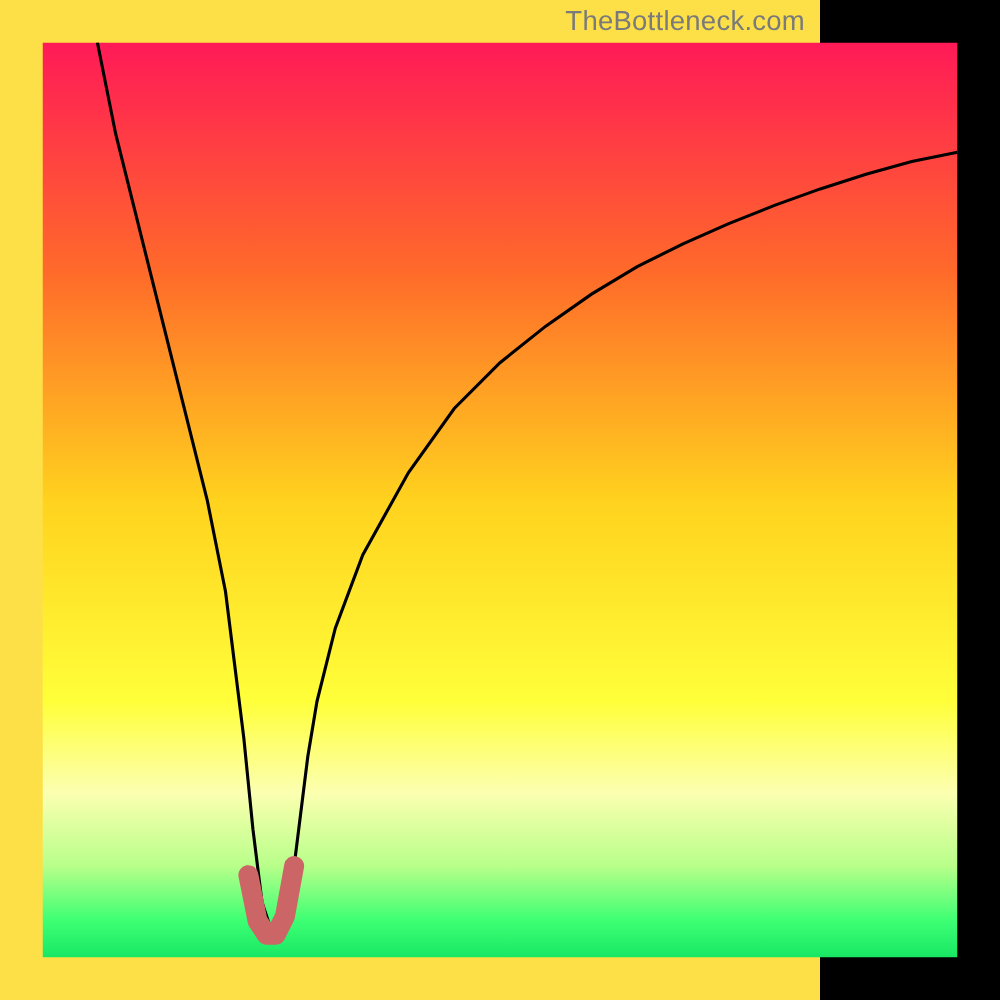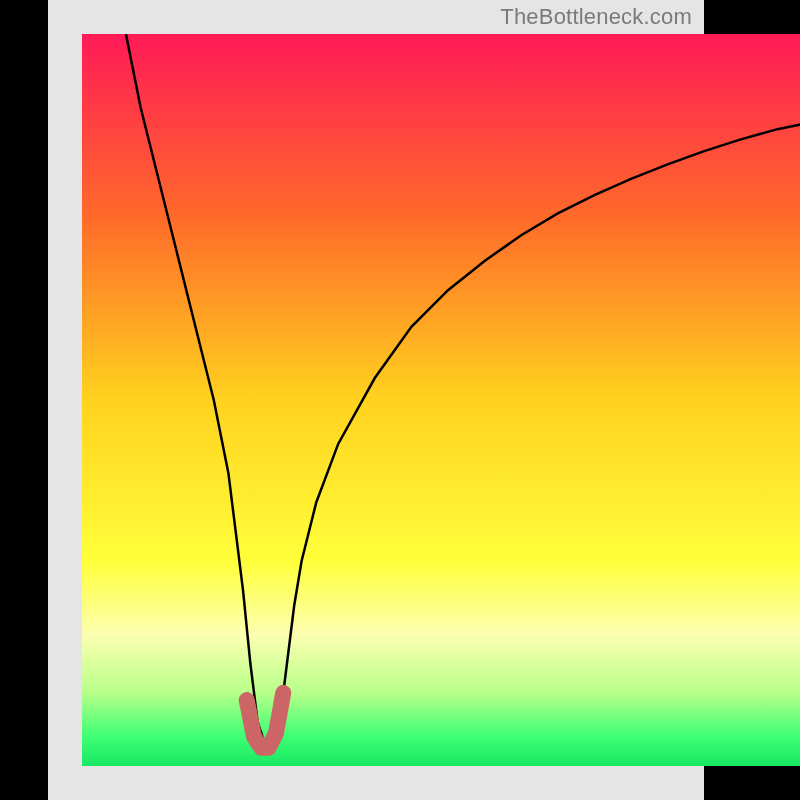--- a/index.html
+++ b/index.html
@@ -8,22 +8,21 @@
     width: 800px;
     height: 800px;
     background: #000;
     overflow: hidden;
     font-family: Arial, Helvetica, sans-serif;
   }
   .frame {
     position: absolute;
     left: 0; top: 0;
     width: 656px; height: 800px;
-    background: #e5e5e5;
-    margin-left: 48px;
+    background: #fde047;
   }
   .watermark {
     position: absolute;
     top: 4px;
     right: 12px;
     color: #7a7a7a;
     font-size: 22px;
     letter-spacing: 0.2px;
     z-index: 10;
   }

